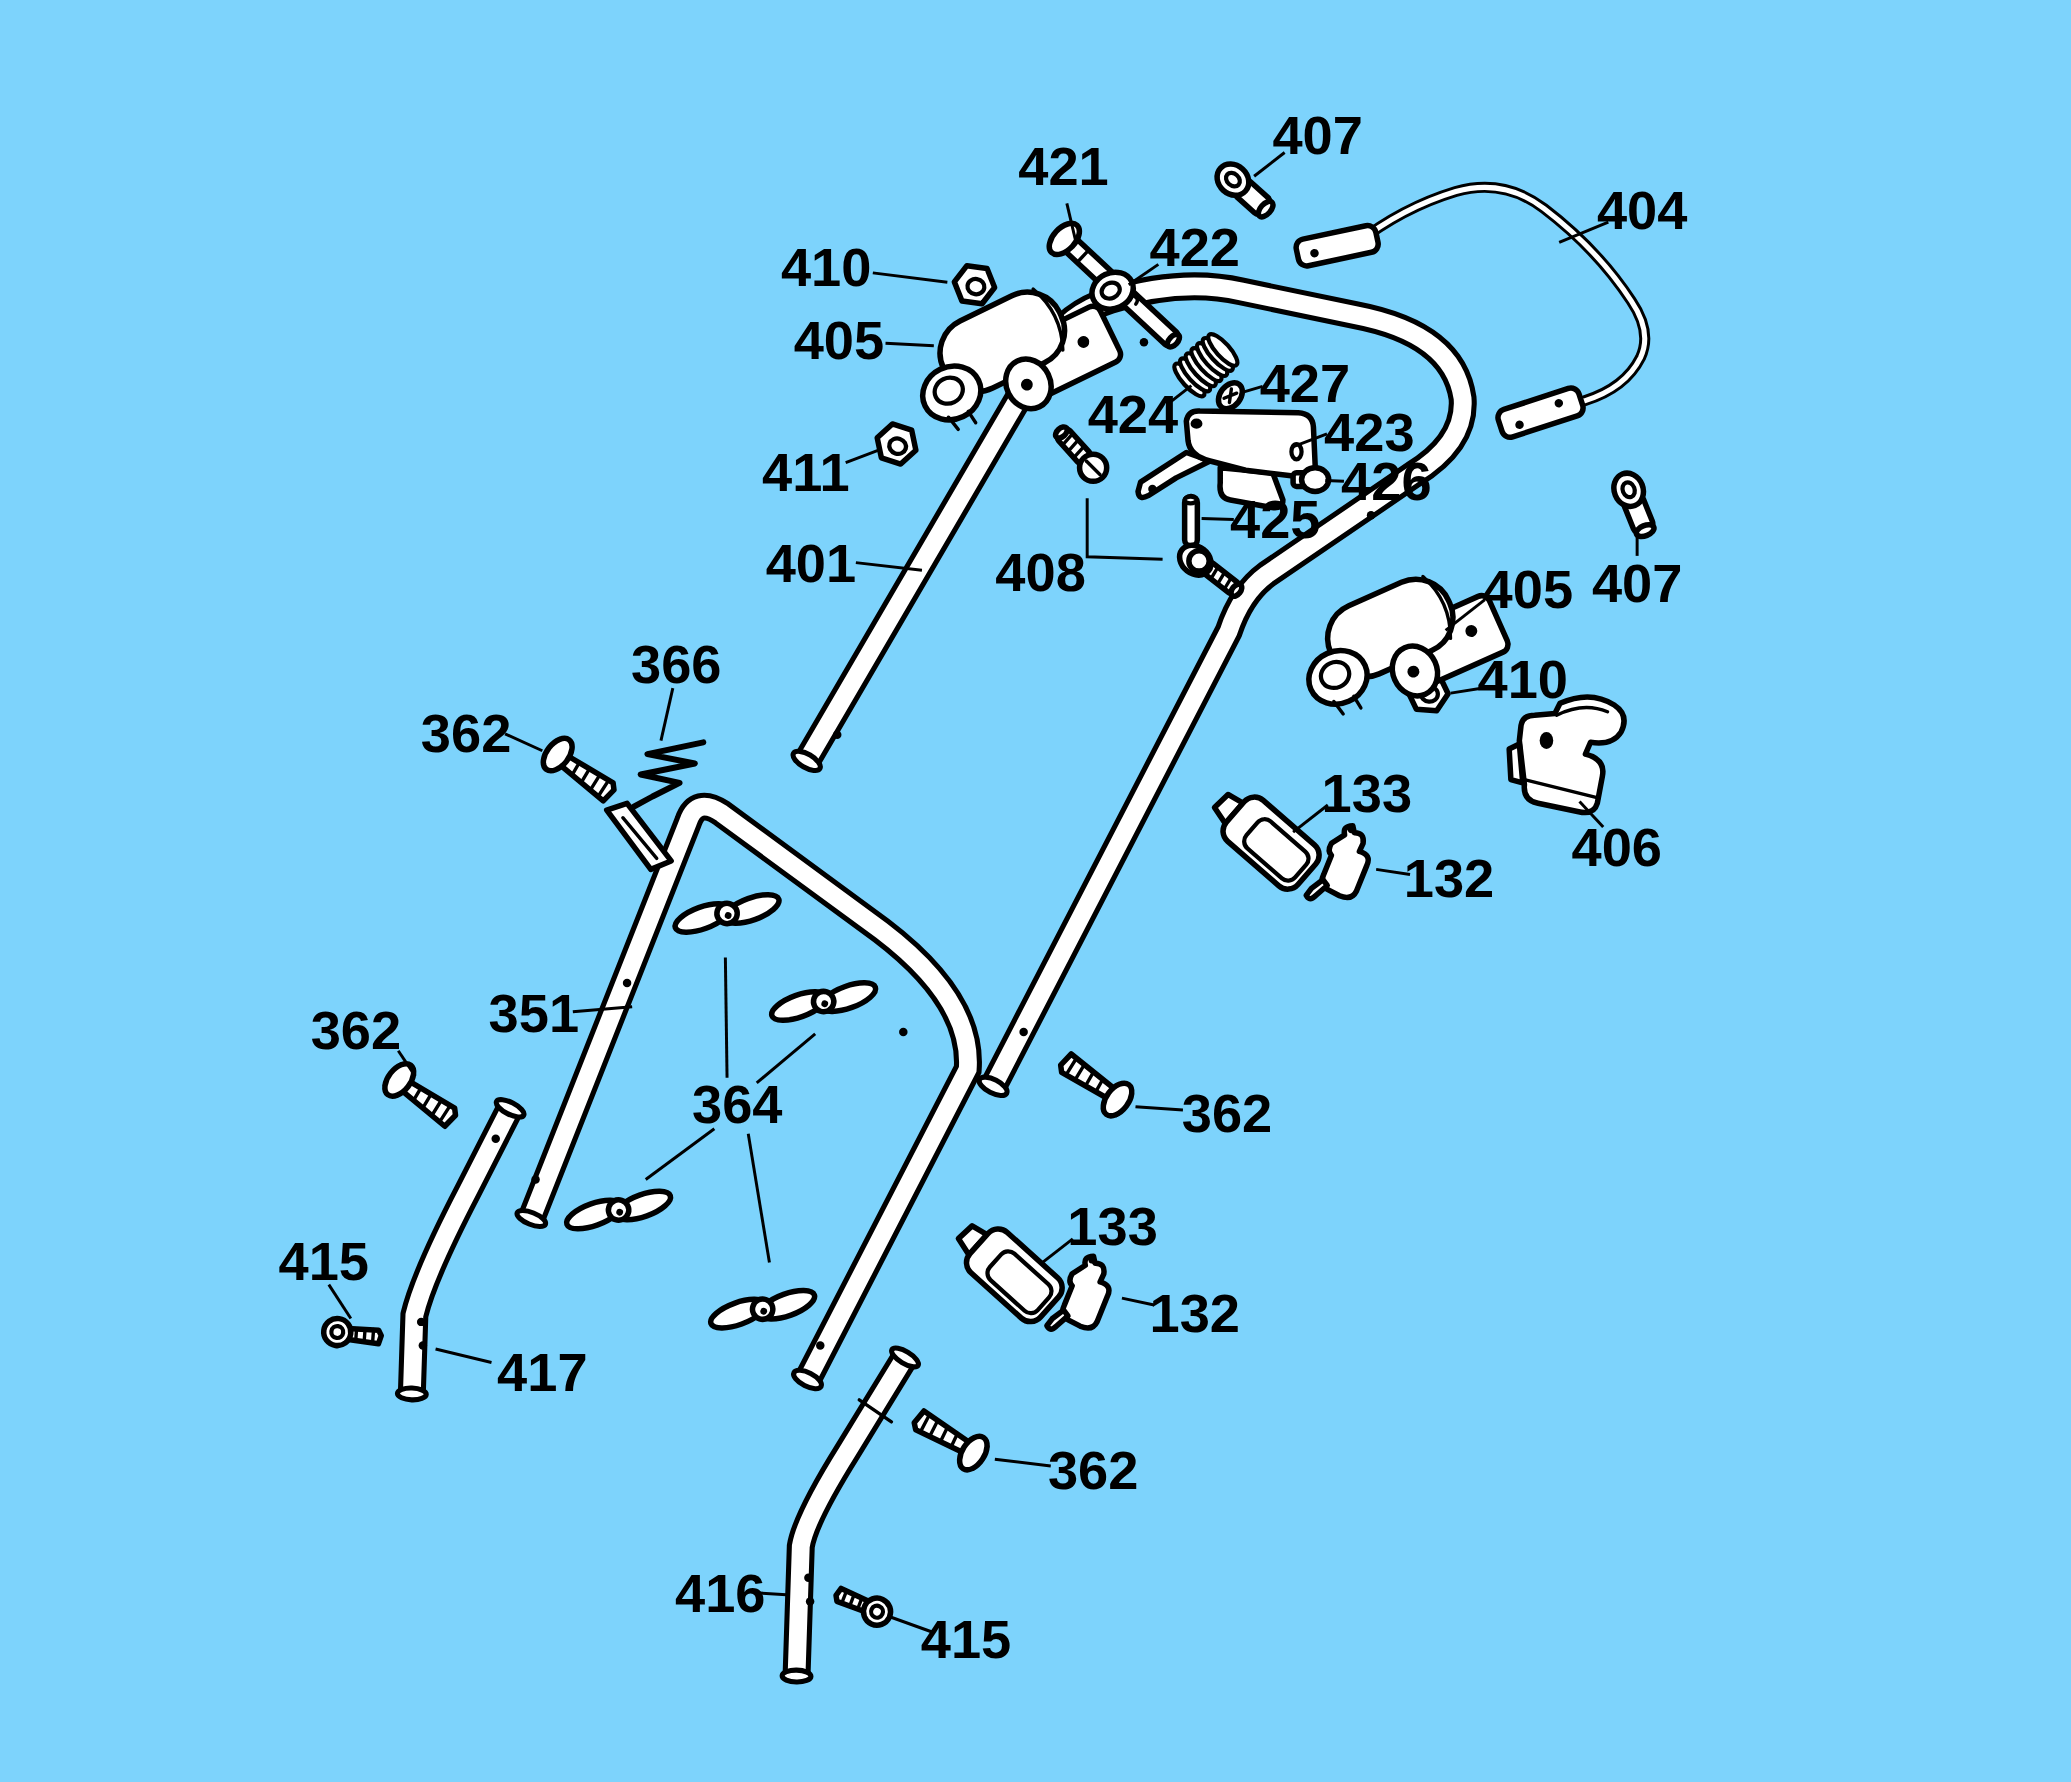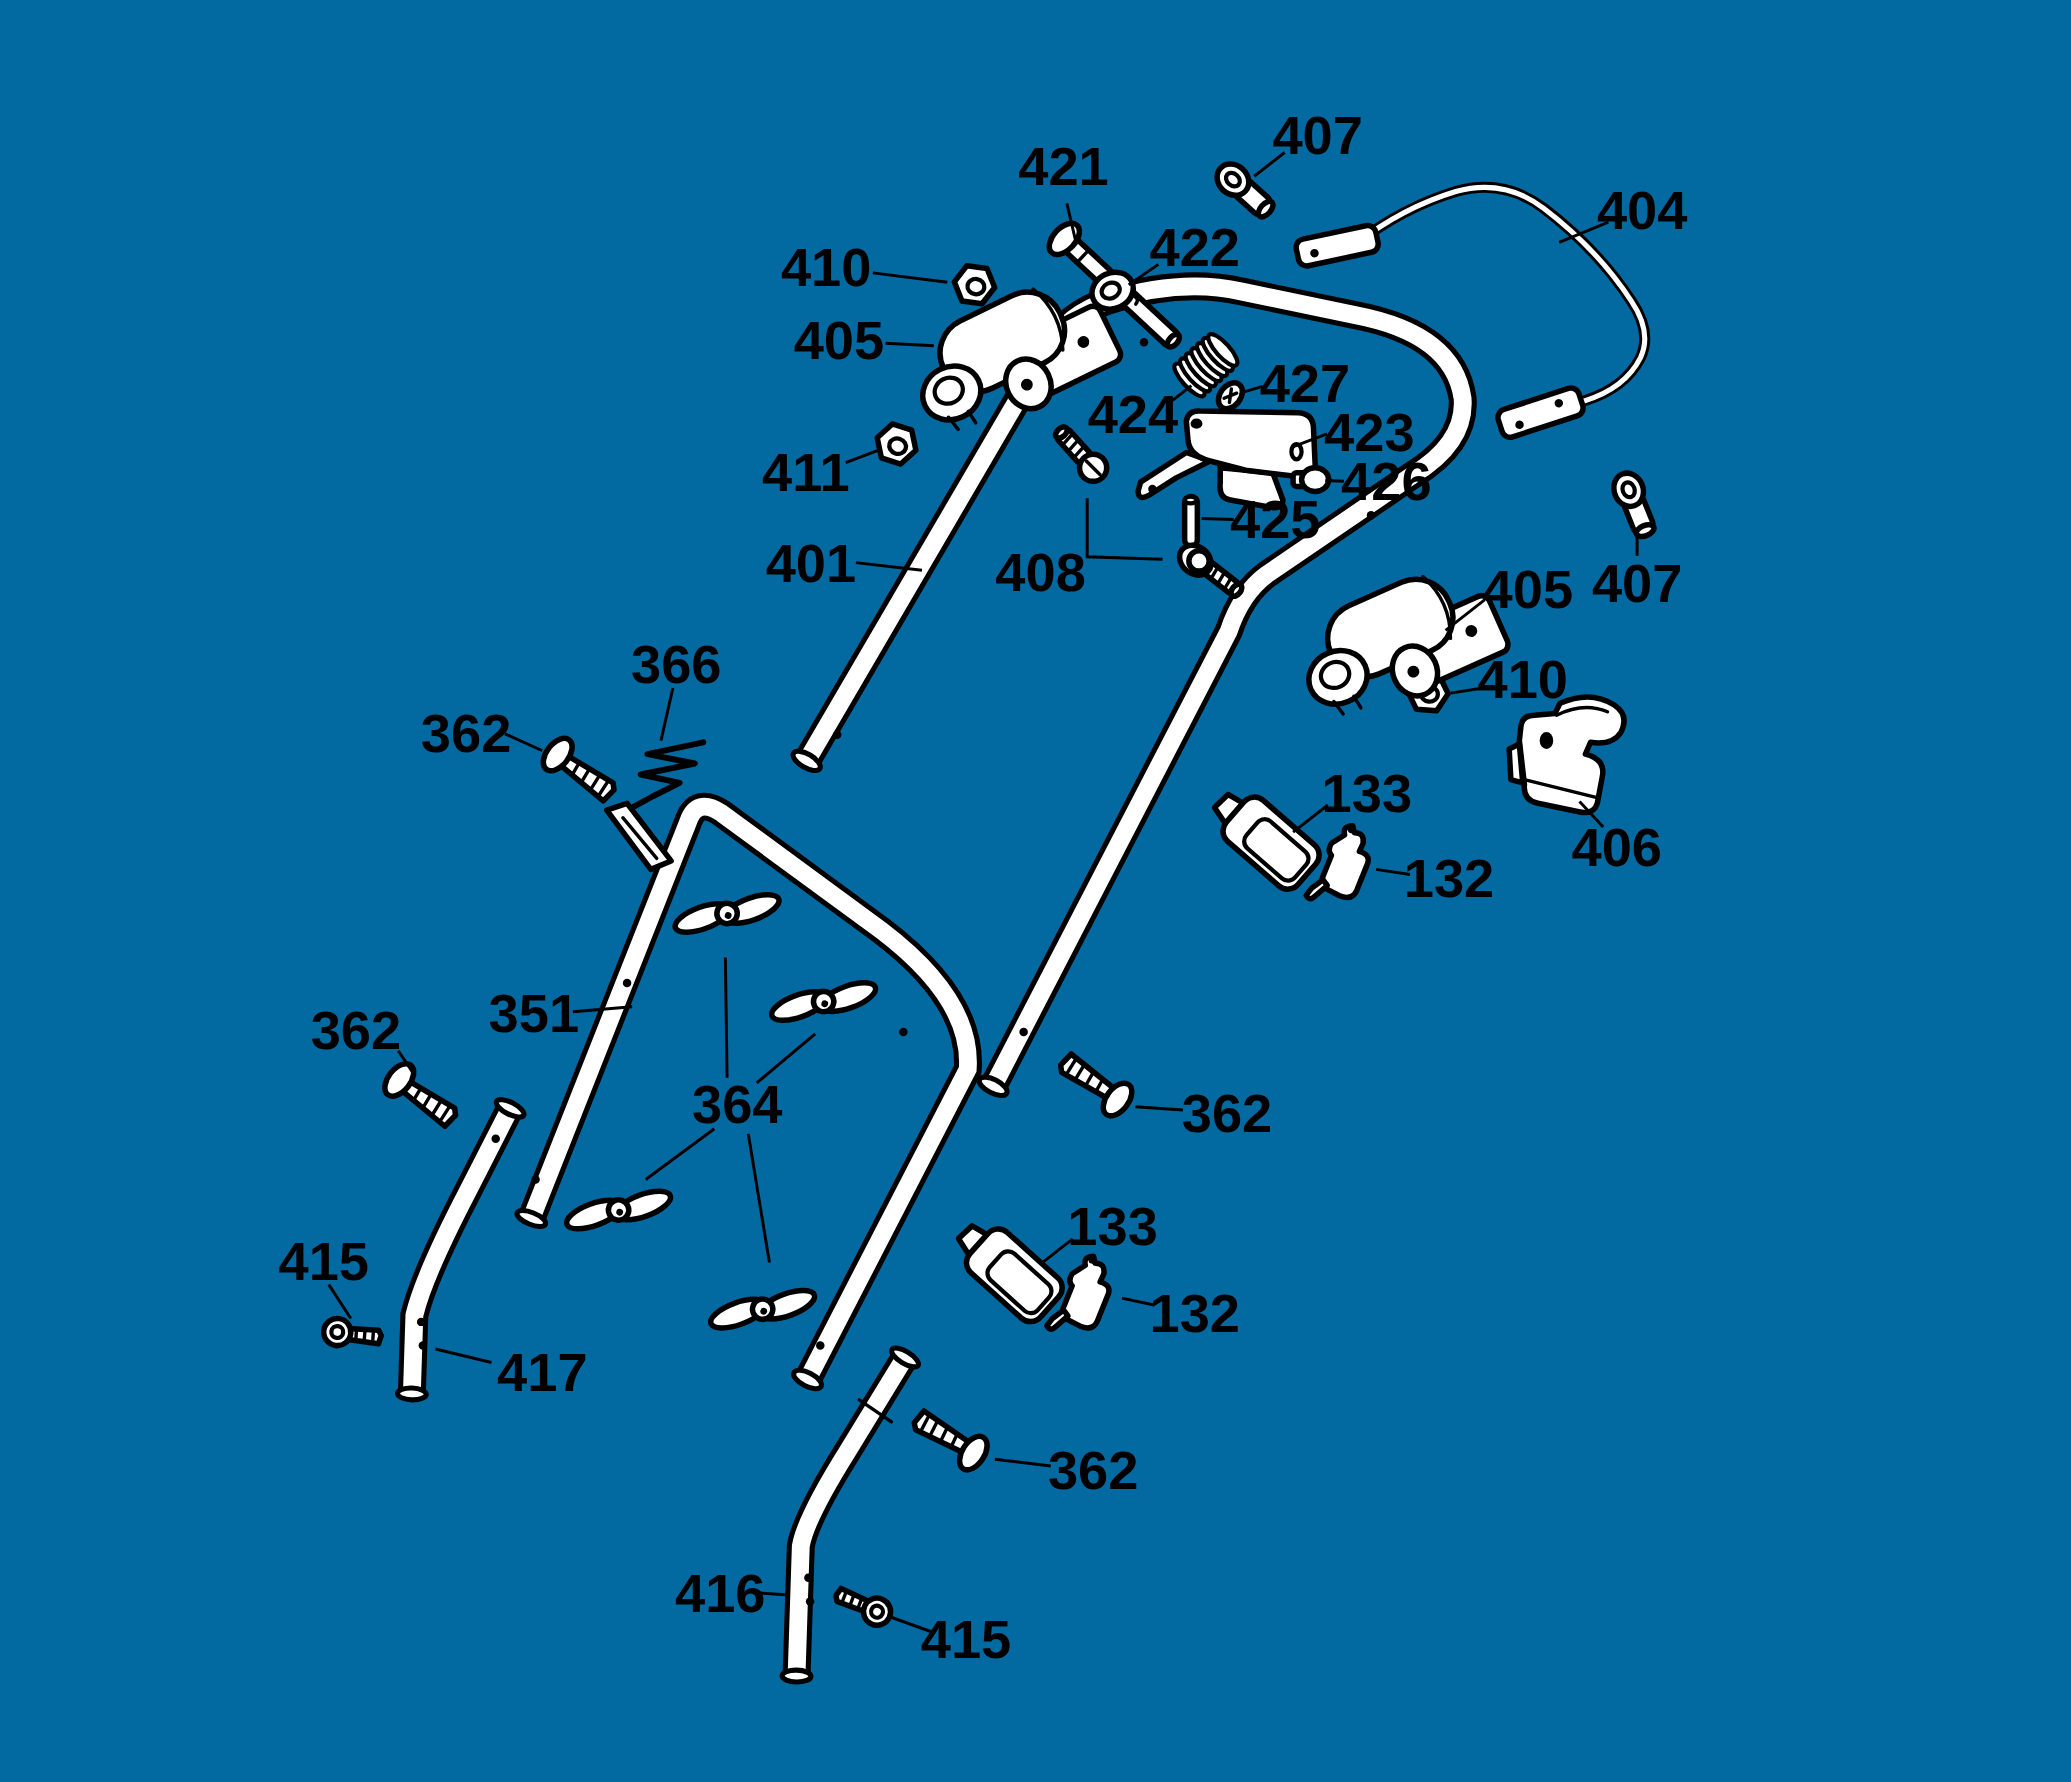--- a/index.html
+++ b/index.html
@@ -1,16 +1,16 @@
 <!DOCTYPE html>
 <html style="font-size:13.6px"><head>
 <meta charset="utf-8">
 <style>
   html,body{margin:0;padding:0;background:#ffffff;}
-  .stage{width:2071px;height:1782px;background:#0369a1;position:relative;overflow:hidden;}
+  .stage{width:2071px;height:1782px;background:#7dd3fc;position:relative;overflow:hidden;}
   svg{display:block;}
   .tube-o{fill:none;stroke:#000;stroke-width:33;stroke-linecap:butt;}
   .tube-i{fill:none;stroke:#fff;stroke-width:21;stroke-linecap:butt;}
   .thin-o{fill:none;stroke:#000;stroke-width:13;}
   .thin-i{fill:none;stroke:#fff;stroke-width:6;}
   .part{fill:#fff;stroke:#000;stroke-width:6.5;stroke-linejoin:round;}
   .part-thin{fill:#fff;stroke:#000;stroke-width:5;stroke-linejoin:round;}
   .detail{fill:none;stroke:#000;stroke-width:4;stroke-linecap:round;}
   .zig{fill:none;stroke:#000;stroke-width:7;stroke-linejoin:round;stroke-linecap:round;}
   .hole{fill:#000;stroke:none;}

